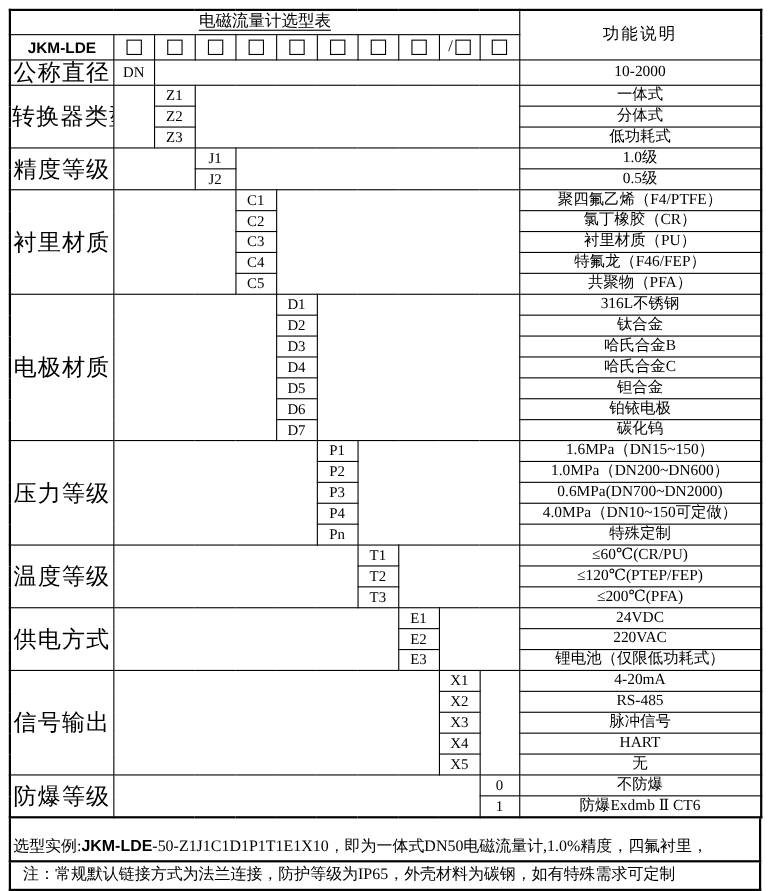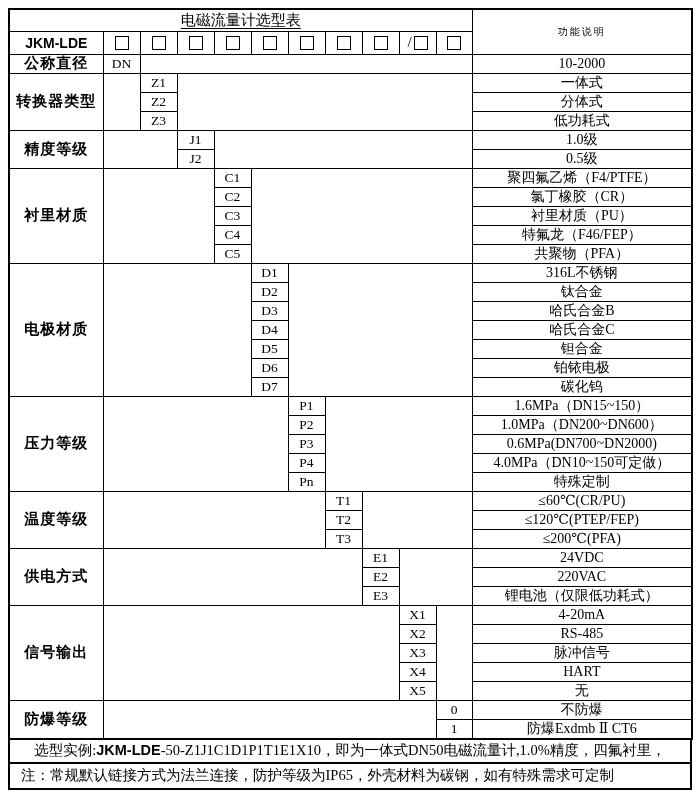--- a/index.html
+++ b/index.html
@@ -21,42 +21,42 @@
     text-align: center;
     vertical-align: middle;
     font-size: 14px;
     line-height: 1.05;
     padding: 0 1px;
     white-space: nowrap;
     overflow: hidden;
   }
   td.title-cell { height: 21px; font-size: 15px; margin-top: 20px; }
   td.title-cell span { text-decoration: underline; text-underline-offset: 3px; }
-  td.fn-cell { font-size: 10px; letter-spacing: 2px; margin-top: 44px; }
+  td.fn-cell { font-size: 15px; letter-spacing: 2px; margin-top: 44px; }
   td.model-cell {
     font-family: "Liberation Sans", "DejaVu Sans", sans-serif;
     font-weight: bold; font-size: 14px; height: 22px;
   }
-  td.lab-cell { font-size: 15px; letter-spacing: 1px; font-weight: bold; }
+  td.lab-cell { font-size: 21px; letter-spacing: 1px; }
   td.code-cell { font-size: 13.5px; font-family: Liberation Serif, serif; }
   td.desc-cell { font-size: 14px; margin-left: 20px; }
   span.box {
     display: inline-block;
     width: 12px; height: 12px;
     border: 1.5px solid #000;
     vertical-align: middle;
     background: #fff;
   }
   span.slash { font-size: 15px; margin-right: 2px; vertical-align: middle; }
   .footer-box {
     width: 684px; box-sizing: border-box;
     border: 2px solid #000; border-top: none;
     font-size: 14.5px;
   }
-  .example-box { text-align: center; padding: 2px 2px 3px 2px; }
+  .example-box { padding: 18px 2px 3px 2px; }
   .ex-line { line-height: 17px; white-space: nowrap; overflow: hidden; }
   .bold-model { font-family: "Liberation Sans", "DejaVu Sans", sans-serif; font-weight: bold; }
   .note-box { text-align: left; padding: 3px 4px 4px 11px; line-height: 17px; white-space: nowrap; overflow: hidden; }
 </style>
 </head>
 <body>
 
 <table class="sel">
   <colgroup>
     <col style="width:94px">

